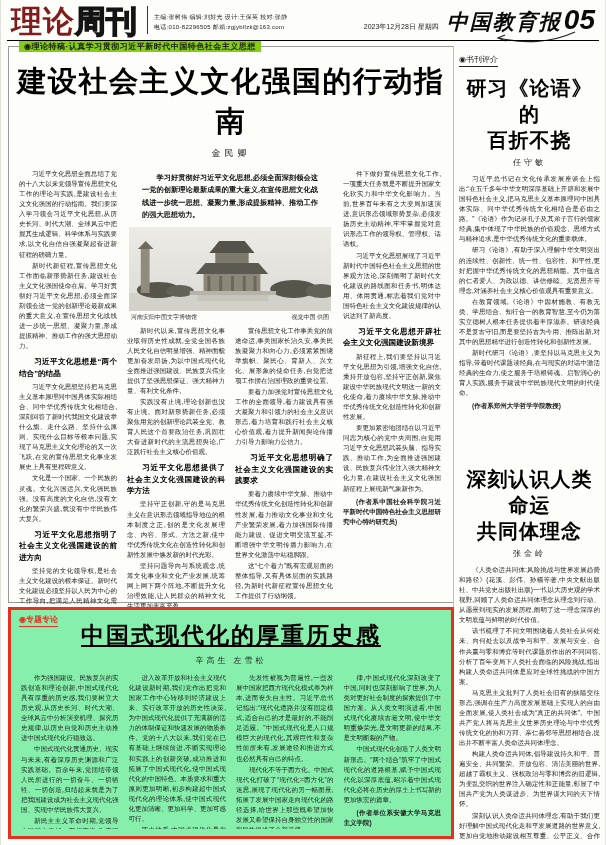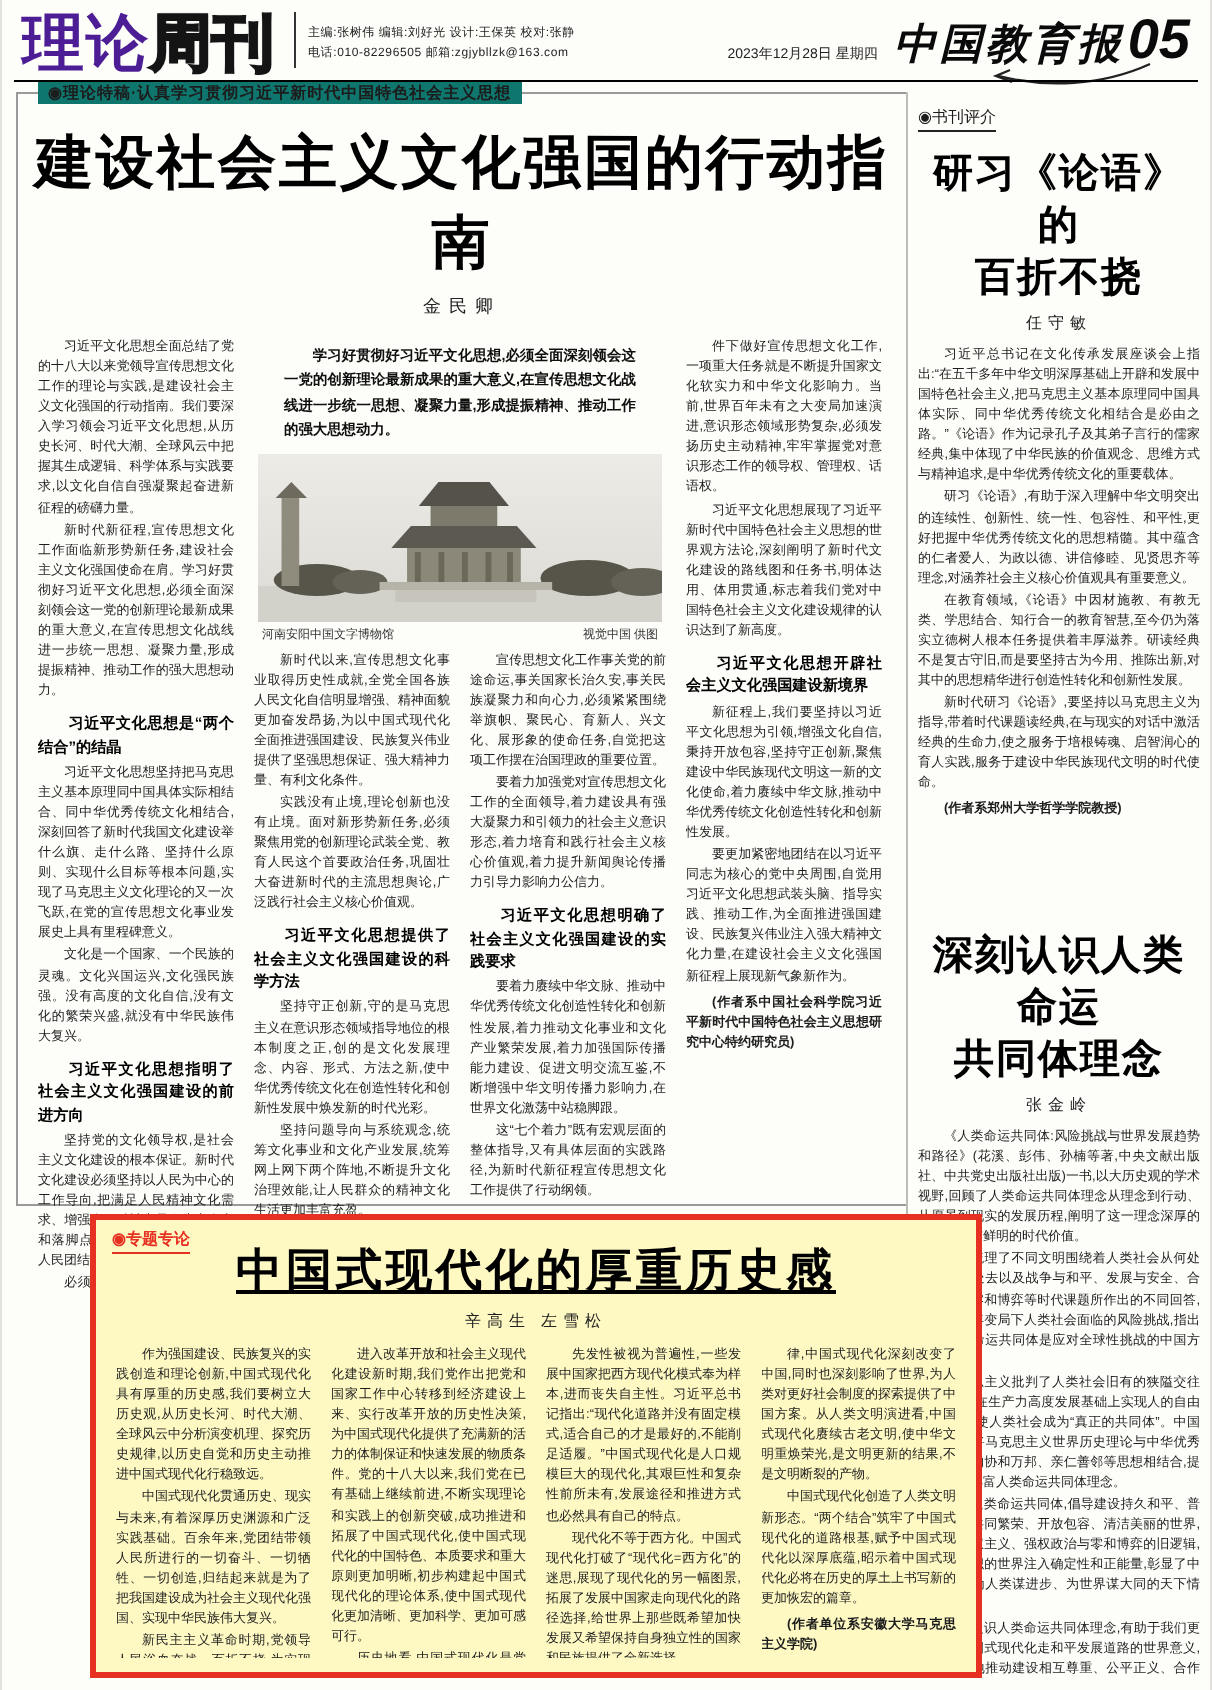--- a/index.html
+++ b/index.html
@@ -4,34 +4,34 @@
 <style>
   :root{ --accent:#e63022; --ink:#1c1c1c; }
   *{ margin:0; padding:0; box-sizing:border-box; }
   html,body{ width:606px; height:845px; }
   body{ background:#fdfdfa; font-family:"Liberation Sans", sans-serif; color:var(--ink); overflow:hidden; }
   .page{ position:relative; width:606px; height:845px; border-left:1px solid #e2e1dc; border-right:1px solid #e2e1dc; }
 
   
   .masthead{ position:absolute; top:0; left:0; right:0; height:40px; }
   .brand{ position:absolute; left:10px; top:1px; white-space:nowrap; }
-  .brand-bold{ font-size:31px; font-weight:900; letter-spacing:1px; color:#4c1d95; }
+  .brand-bold{ font-size:31px; font-weight:900; letter-spacing:1px; color:#7f1d1d; }
   .brand-outline{ font-size:31px; font-weight:800; color:#0f172a; -webkit-text-stroke:1.3px #141414; text-shadow:0 0 1px #141414; }
   .brand-divider{ position:absolute; left:146px; top:6px; height:28px; border-left:1.5px solid #333; }
   .credits{ position:absolute; left:153px; top:12px; font-size:6px; line-height:1.7; color:#222; letter-spacing:.3px; }
   .mast-right{ position:absolute; right:10px; top:4px; display:flex; align-items:baseline; }
   .issue-date{ font-size:7px; color:#222; margin-right:8px; }
   .paper-name{ font-family:"Liberation Serif", serif; font-weight:700; font-style:italic; font-size:21px; letter-spacing:2px; color:#0a0a0a; }
   .page-number{ font-size:28px; font-weight:900; margin-left:2px; color:#0a0a0a;font-style:italic; }
   .swoosh{ position:absolute; right:28px; top:30px; }
   .mast-rule{ position:absolute; top:40px; left:6px; right:6px; border-top:1.7px solid #000; }
 
   
   .main-box{ position:absolute; left:7px; top:46px; width:446px; height:557px; border:1px solid #9a9a9a; background:#fdfdfa; }
-  .kicker-main{ position:absolute; top:-6px; left:10px; background:#0f766e; padding:0 5px; font-size:8px; font-weight:700; letter-spacing:.5px; }
+  .kicker-main{ position:absolute; top:-6px; left:10px; background:#84cc16; padding:0 5px; font-size:8px; font-weight:700; letter-spacing:.5px; }
   .headline-main{ margin-top:15px; text-align:center; font-size:29px; font-weight:900; letter-spacing:1.5px; color:#000; }
   .byline{ text-align:center; font-family:"Liberation Serif", serif; font-size:9px; letter-spacing:4px; color:#222; margin-top:5px; }
   .cols4{ display:grid; grid-template-columns:98px 206px 98px; gap:10px; margin:9px 10px 0; height:476px; overflow:hidden; }
   .col{ overflow:hidden; }
   .mid{ overflow:hidden; }
   .pullquote{ font-size:7.2px; font-weight:700; line-height:1.72; text-align:justify; text-indent:2em; padding:3px 15px 5px; color:#0f0f0f; }
   .photo-wrap{ padding:0 2px; }
   .photo-wrap svg{ display:block; width:100%; height:84px; }
   .caption-row{ display:flex; justify-content:space-between; font-family:"Liberation Serif", serif; font-size:6px; color:#333; padding:2px 4px 4px; }
   .midcols{ display:grid; grid-template-columns:98px 98px; gap:10px; overflow:hidden; }
@@ -46,21 +46,21 @@
   .v-divider{ position:absolute; left:452px; top:46px; height:793px; border-left:1px solid #bcbcb8; }
   .sidebar{ position:absolute; left:458px; top:48px; width:141px; height:791px; overflow:hidden; }
   .kicker-side{ display:inline-block; font-size:8px; font-weight:400; border-bottom:1px solid #222; padding-bottom:1px; margin-bottom:8px; }
   .headline-side{ text-align:center; font-size:20px; font-weight:900; line-height:1.3; letter-spacing:1px; color:#000; }
   .byline-side{ text-align:center; font-family:"Liberation Serif", serif; font-size:8px; letter-spacing:3px; color:#222; margin:4px 0 6px; }
   .side-body-1{ height:282px; overflow:hidden; }
   .side-body-2{ height:302px; overflow:hidden; }
   .headline-side2{ margin-top:10px; }
 
   
-  .bottom-box{ position:absolute; left:7px; top:607px; width:446px; height:232px; border:3px solid var(--accent); background:#fef9c3;margin-left:37px; }
+  .bottom-box{ position:absolute; left:7px; top:607px; width:446px; height:232px; border:3px solid var(--accent); background:#86efac; }
   .kicker-bottom{ position:absolute; top:4px; left:8px; font-size:8px; font-weight:700; color:var(--accent); border-bottom:1px solid var(--accent); padding-bottom:1px; }
   .headline-bottom{ margin-top:10px; text-align:center; font-size:23px; font-weight:900; letter-spacing:2px; color:#000;text-decoration:underline; }
   .byline-bottom{ text-align:center; font-family:"Liberation Serif", serif; font-size:8px; letter-spacing:3px; color:#222; margin-top:4px; }
   .cols4b{ display:grid; grid-template-columns:repeat(4,1fr); gap:10px; margin:7px 10px 0; height:156px; overflow:hidden; }
 </style>
 </head>
 <body>
 
 <div class="page">
 

